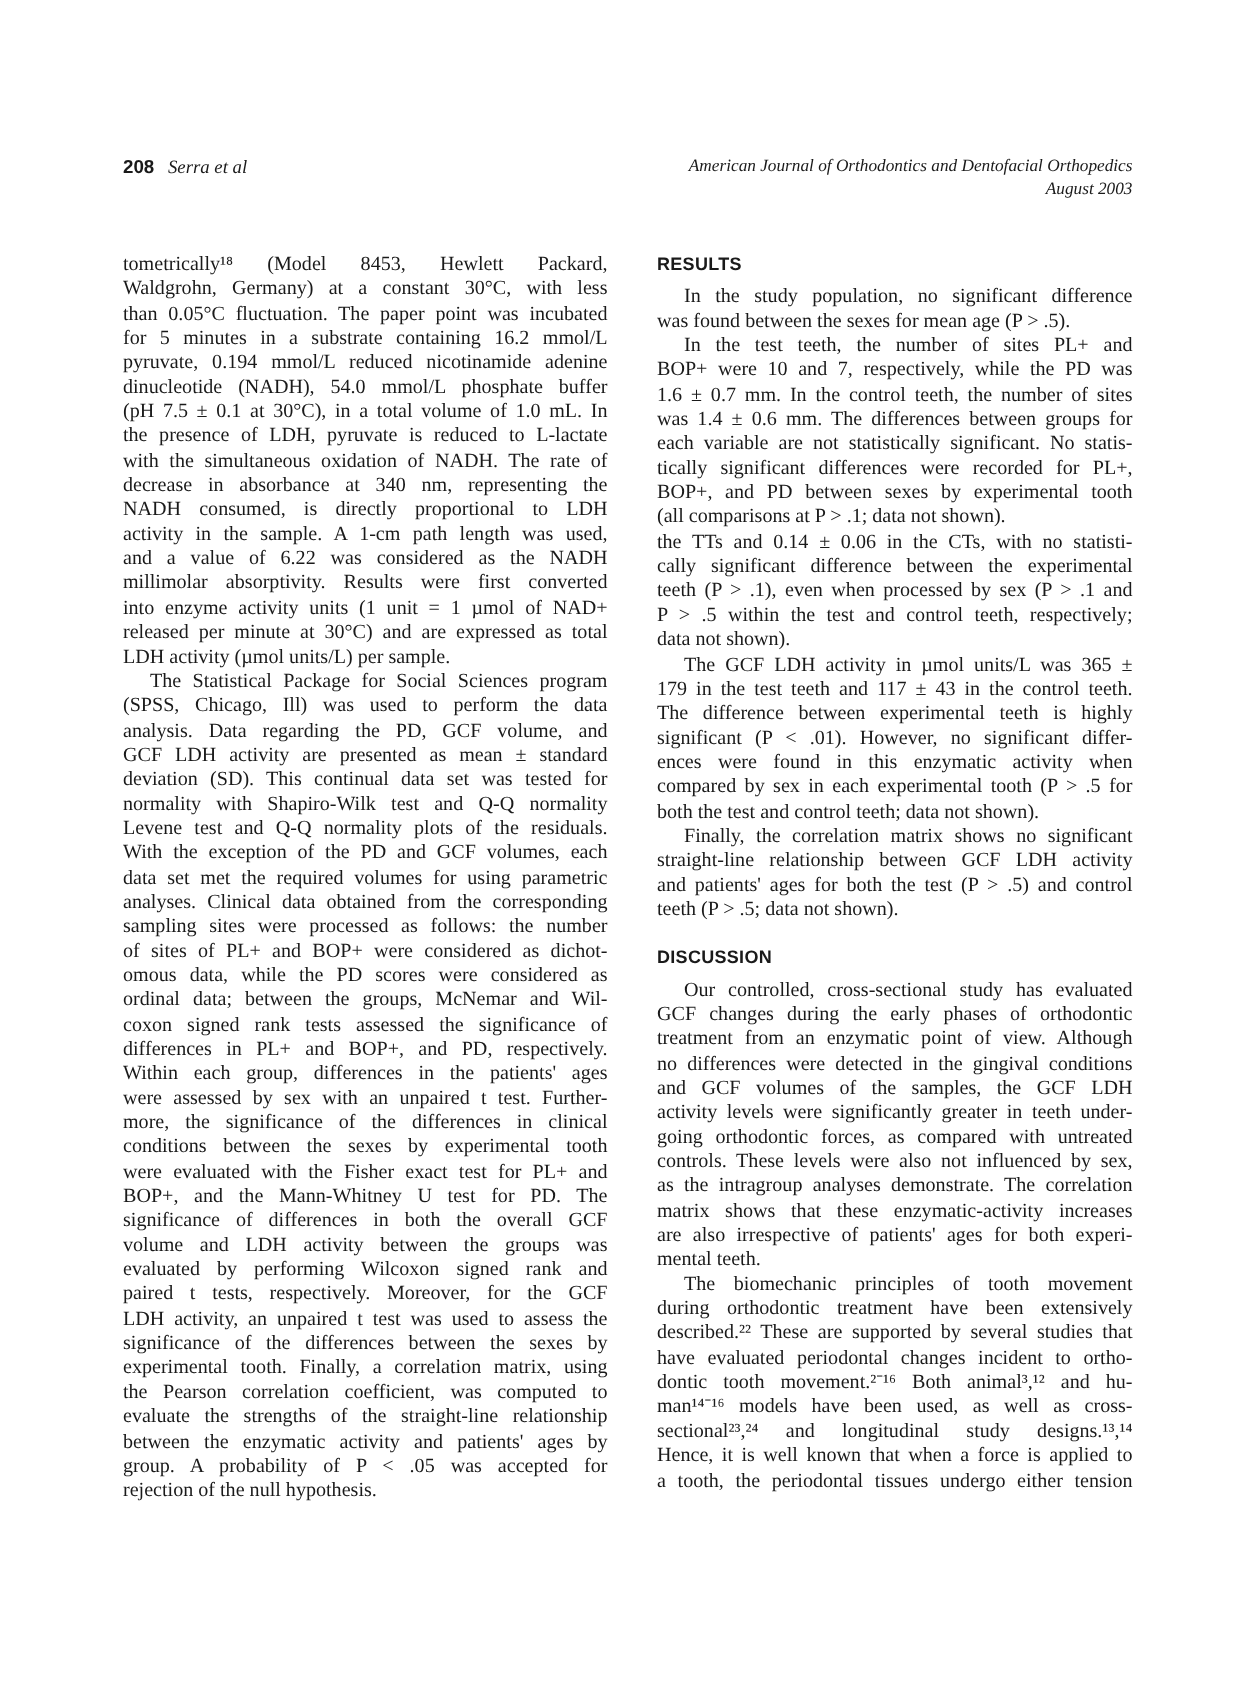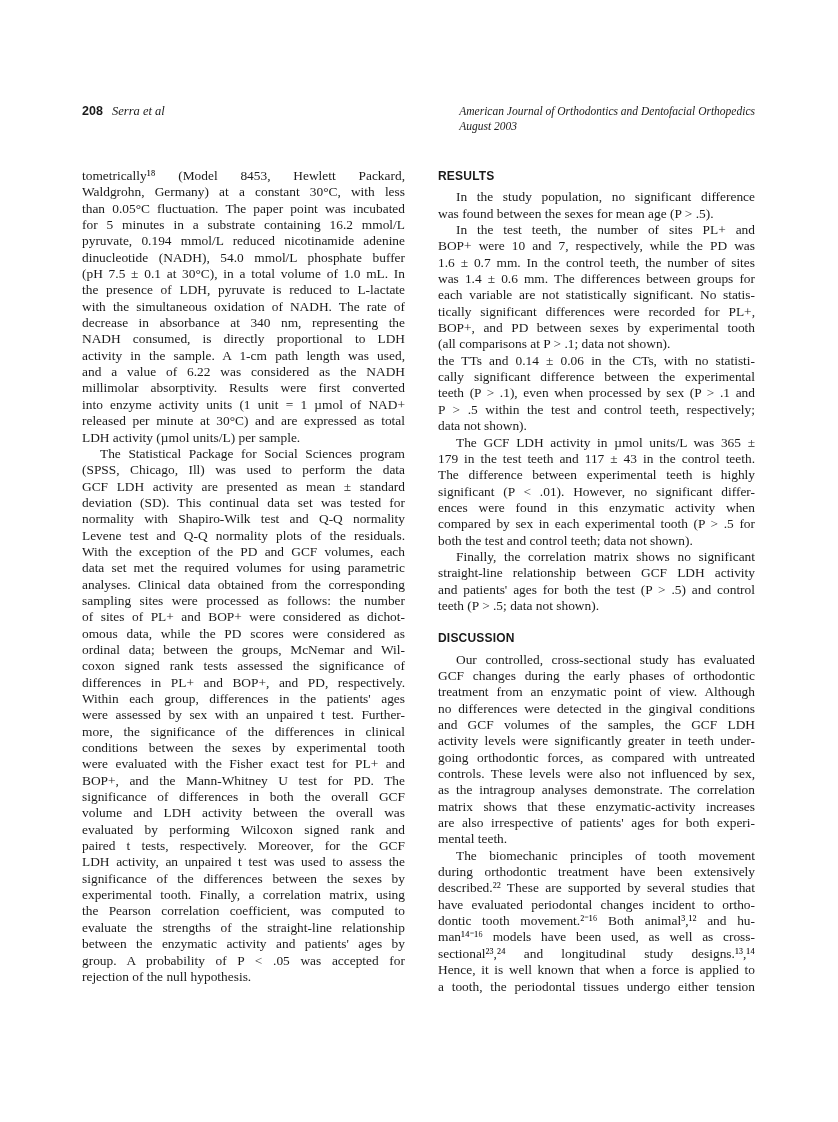--- a/index.html
+++ b/index.html
@@ -1,21 +1,21 @@
 <!DOCTYPE html>
 <html><head>
   <meta charset="utf-8">
   <style>
     html, body { margin: 0; padding: 0; background: #ffffff; }
     body { width: 838px; height: 1122px; position: relative; overflow: hidden; color: #1a1a1a; }
     .page { position: absolute; left: 0; top: 0; width: 838px; height: 1122px; margin-top: 43px; }
     .header-left { position: absolute; left: 82px; top: 61px; font-family: "Liberation Serif", serif; font-size: 12.5px; }
     .header-left .pagenum { font-family: "Liberation Sans", sans-serif; font-weight: bold; font-size: 12.5px; margin-right: 6px; }
     .header-left .authors { font-style: italic; }
-    .header-right { position: absolute; right: 83px; top: 61px; font-family: "Liberation Serif", serif; font-style: italic; font-size: 11.5px; line-height: 15px; }
+    .header-right { position: absolute; right: 83px; top: 61px; text-align: right; font-family: "Liberation Serif", serif; font-style: italic; font-size: 11.5px; line-height: 15px; }
     .col { position: absolute; top: 125px; font-family: "Liberation Serif", serif; font-size: 13.4px; line-height: 16.35px; }
     .col-left { left: 82px; width: 323px; }
     .col-right { left: 438px; width: 317px; }
     .line { display: block; white-space: nowrap; text-align: justify; text-align-last: justify; height: 16.35px; overflow: visible; }
     .line.last { text-align-last: left; }
     .line.indent { padding-left: 18px; }
     .section-head { display: block; font-family: "Liberation Sans", sans-serif; font-weight: bold; font-size: 12px; height: 16.35px; line-height: 16.35px; letter-spacing: 0.2px; }
     .gap-small { display: block; height: 5px; }
     .gap-large { display: block; height: 16px; }
   </style>
@@ -46,41 +46,42 @@
     <span class="line">decrease in absorbance at 340 nm, representing the</span>
     <span class="line">NADH consumed, is directly proportional to LDH</span>
     <span class="line">activity in the sample. A 1-cm path length was used,</span>
     <span class="line">and a value of 6.22 was considered as the NADH</span>
     <span class="line">millimolar absorptivity. Results were first converted</span>
     <span class="line">into enzyme activity units (1 unit = 1 µmol of NAD+</span>
     <span class="line">released per minute at 30°C) and are expressed as total</span>
     <span class="line last">LDH activity (µmol units/L) per sample.</span>
     <span class="line indent">The Statistical Package for Social Sciences program</span>
     <span class="line">(SPSS, Chicago, Ill) was used to perform the data</span>
+    <span class="line">analysis. Data regarding the PD, GCF volume, and</span>
     <span class="line">GCF LDH activity are presented as mean ± standard</span>
     <span class="line">deviation (SD). This continual data set was tested for</span>
     <span class="line">normality with Shapiro-Wilk test and Q-Q normality</span>
     <span class="line">Levene test and Q-Q normality plots of the residuals.</span>
     <span class="line">With the exception of the PD and GCF volumes, each</span>
     <span class="line">data set met the required volumes for using parametric</span>
     <span class="line">analyses. Clinical data obtained from the corresponding</span>
     <span class="line">sampling sites were processed as follows: the number</span>
     <span class="line">of sites of PL+ and BOP+ were considered as dichot-</span>
     <span class="line">omous data, while the PD scores were considered as</span>
     <span class="line">ordinal data; between the groups, McNemar and Wil-</span>
     <span class="line">coxon signed rank tests assessed the significance of</span>
     <span class="line">differences in PL+ and BOP+, and PD, respectively.</span>
     <span class="line">Within each group, differences in the patients' ages</span>
     <span class="line">were assessed by sex with an unpaired t test. Further-</span>
     <span class="line">more, the significance of the differences in clinical</span>
     <span class="line">conditions between the sexes by experimental tooth</span>
     <span class="line">were evaluated with the Fisher exact test for PL+ and</span>
     <span class="line">BOP+, and the Mann-Whitney U test for PD. The</span>
     <span class="line">significance of differences in both the overall GCF</span>
-    <span class="line">volume and LDH activity between the overall was</span>
+    <span class="line">volume and LDH activity between the groups was</span>
     <span class="line">evaluated by performing Wilcoxon signed rank and</span>
     <span class="line">paired t tests, respectively. Moreover, for the GCF</span>
     <span class="line">LDH activity, an unpaired t test was used to assess the</span>
     <span class="line">significance of the differences between the sexes by</span>
     <span class="line">experimental tooth. Finally, a correlation matrix, using</span>
     <span class="line">the Pearson correlation coefficient, was computed to</span>
     <span class="line">evaluate the strengths of the straight-line relationship</span>
     <span class="line">between the enzymatic activity and patients' ages by</span>
     <span class="line">group. A probability of P &lt; .05 was accepted for</span>
     <span class="line last">rejection of the null hypothesis.</span>

